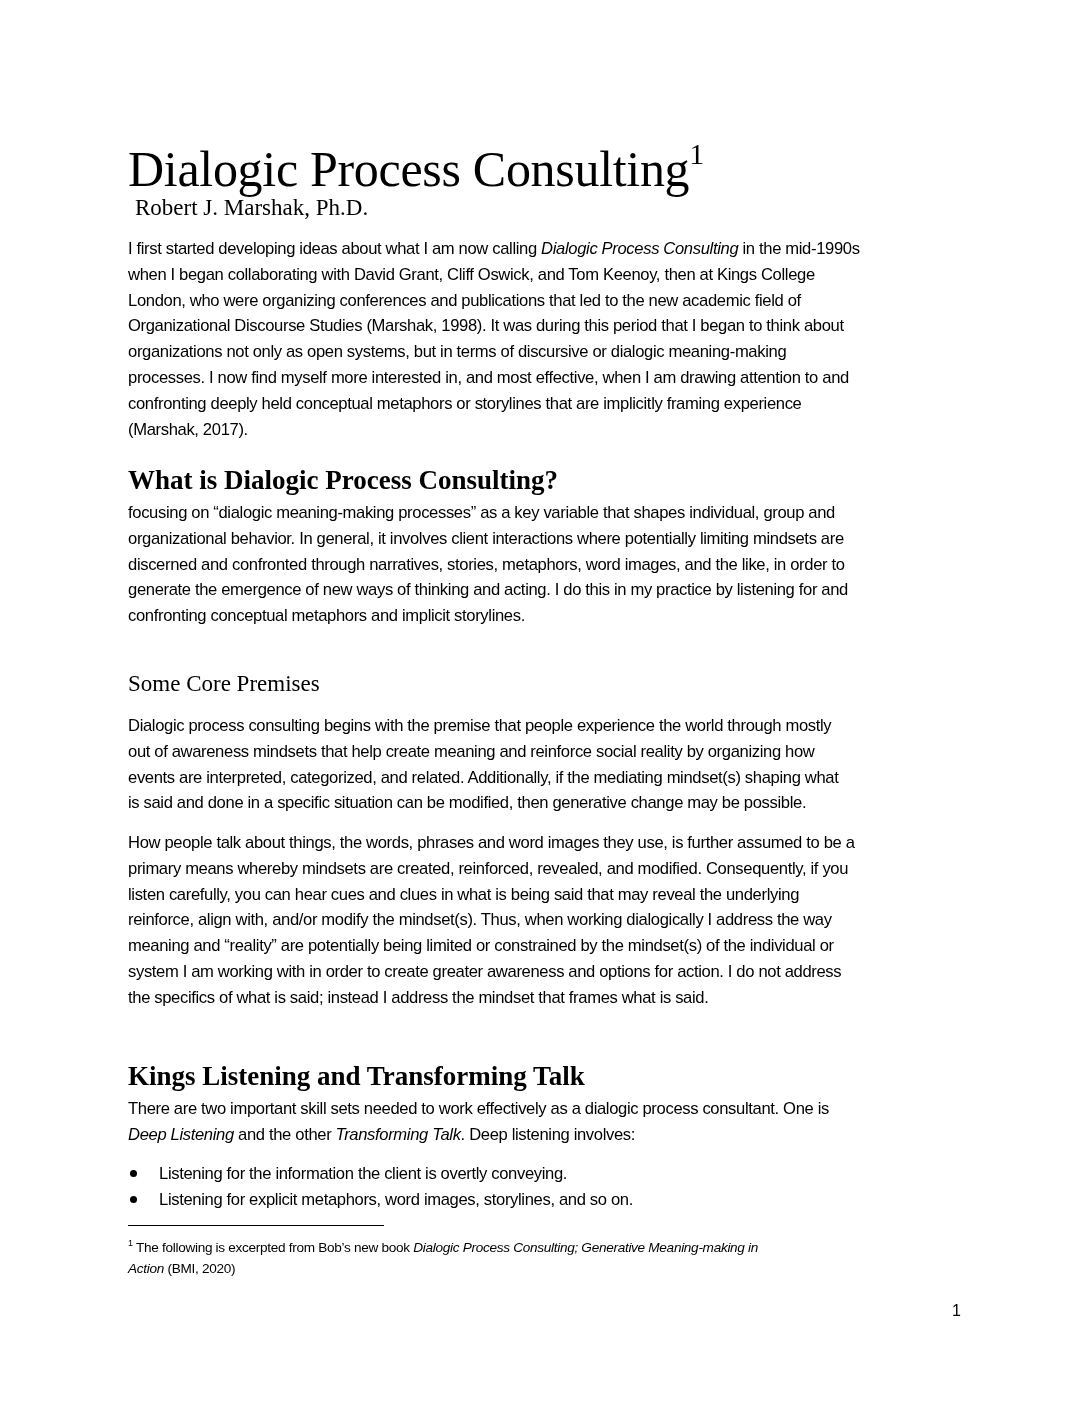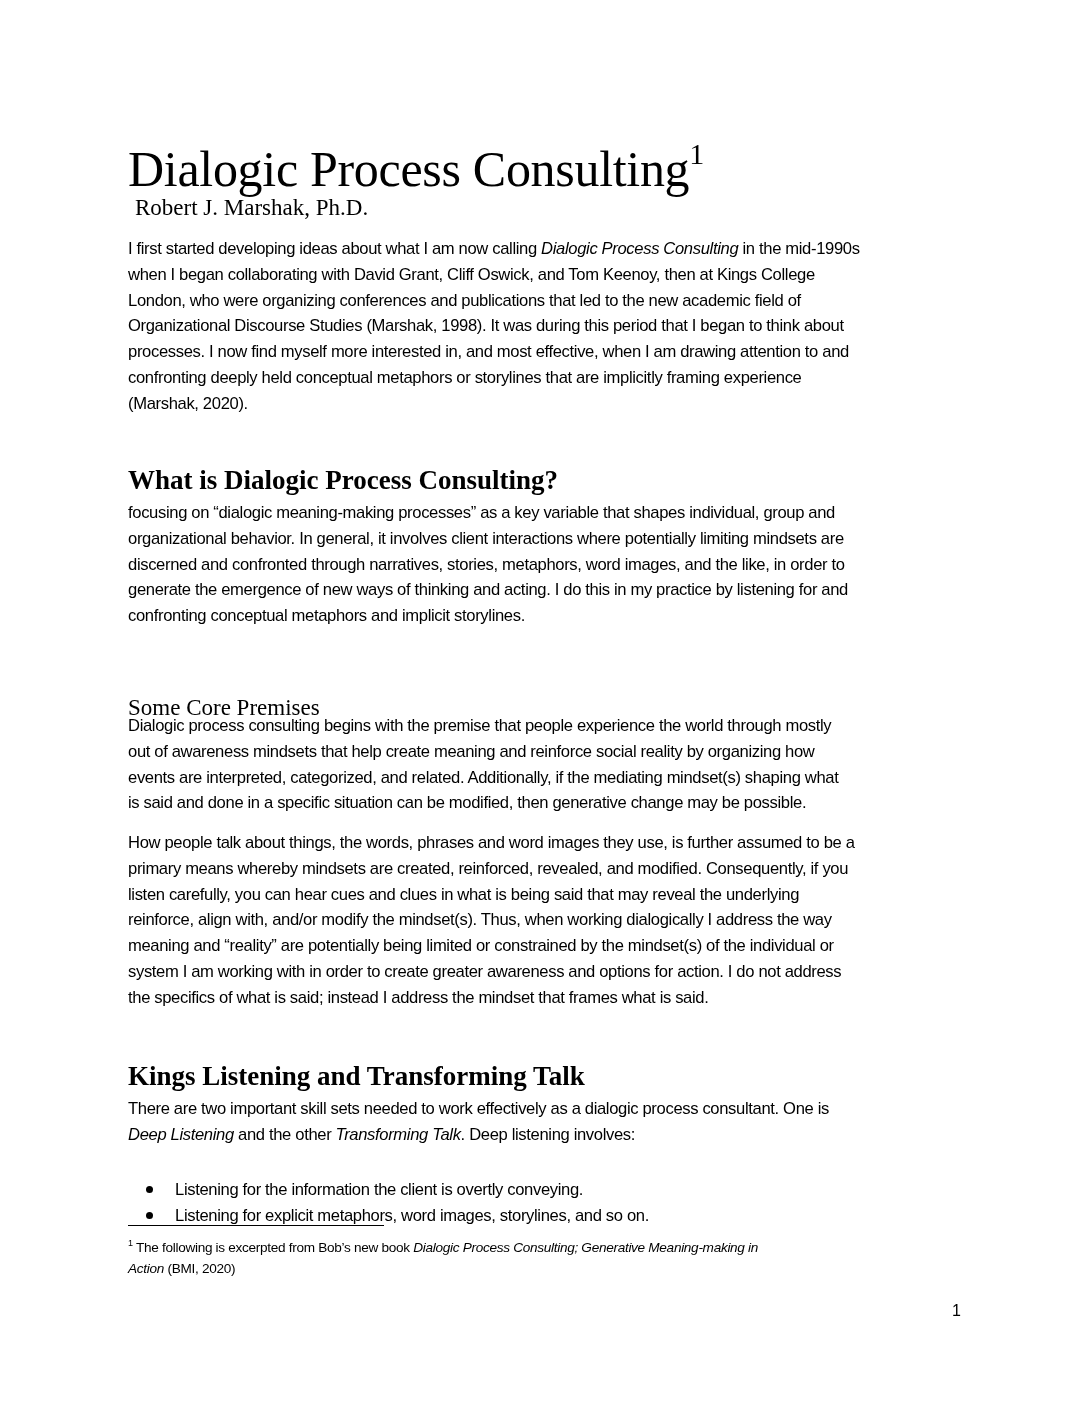--- a/index.html
+++ b/index.html
@@ -25,23 +25,23 @@
   }
   .body .ln { display: block; height: 25.8px; }
   .h1 {
     position: absolute; left: 128px;
     font-family: "Liberation Serif", "DejaVu Serif", serif;
     font-weight: bold; font-size: 27px; line-height: 36px; white-space: nowrap;
   }
   .h2 {
     position: absolute; left: 128px;
     font-family: "Liberation Serif", "DejaVu Serif", serif;
-    font-size: 23px; line-height: 30px; white-space: nowrap; margin-top: 24px;
+    font-size: 23px; line-height: 30px; white-space: nowrap;
   }
-  .bullets { position: absolute; left: 128px; width: 840px; margin: 16px; padding: 0; list-style: none;
+  .bullets { position: absolute; left: 128px; width: 840px; margin: 0; padding: 0; list-style: none;
     font-family: "Liberation Sans", "DejaVu Sans", sans-serif; font-size: 16.6px; line-height: 25.8px; letter-spacing: -0.35px; }
   .bullets li { position: relative; padding-left: 31px; height: 25.8px; white-space: nowrap; }
   .bullets .dot { position: absolute; left: 2px; top: 9px; width: 7px; height: 7px; border-radius: 50%; background: #000; }
   .fn-rule { position: absolute; left: 128px; top: 1225px; width: 256px; height: 0; border-top: 1.3px solid #000; }
   .footnote {
     position: absolute; left: 128px; top: 1237px; width: 840px;
     font-family: "Liberation Sans", "DejaVu Sans", sans-serif;
     font-size: 13.6px; line-height: 21px; letter-spacing: -0.3px; white-space: nowrap;
   }
   .footnote sup { font-size: 9px; vertical-align: 6px; line-height: 0; }
@@ -56,23 +56,24 @@
 
 <div class="page">
   <div class="title"><span>Dialogic Process Consulting</span><sup>1</sup></div>
   <div class="author">Robert J. Marshak, Ph.D.</div>
 
   <div class="body" style="top:236px">
       <span class="ln">I first started developing ideas about what I am now calling <em>Dialogic Process Consulting</em> in the mid-1990s</span>
       <span class="ln">when I began collaborating with David Grant, Cliff Oswick, and Tom Keenoy, then at Kings College</span>
       <span class="ln">London, who were organizing conferences and publications that led to the new academic field of</span>
       <span class="ln">Organizational Discourse Studies (Marshak, 1998). It was during this period that I began to think about</span>
+      <span class="ln">organizations not only as open systems, but in terms of discursive or dialogic meaning-making</span>
       <span class="ln">processes. I now find myself more interested in, and most effective, when I am drawing attention to and</span>
       <span class="ln">confronting deeply held conceptual metaphors or storylines that are implicitly framing experience</span>
-      <span class="ln">(Marshak, 2020).</span>
+      <span class="ln">(Marshak, 2017).</span>
     </div>
 
   <div class="h1" style="top:462px">What is Dialogic Process Consulting?</div>
   <div class="body" style="top:500px">
       <span class="ln">focusing on “dialogic meaning-making processes” as a key variable that shapes individual, group and</span>
       <span class="ln">organizational behavior. In general, it involves client interactions where potentially limiting mindsets are</span>
       <span class="ln">discerned and confronted through narratives, stories, metaphors, word images, and the like, in order to</span>
       <span class="ln">generate the emergence of new ways of thinking and acting. I do this in my practice by listening for and</span>
       <span class="ln">confronting conceptual metaphors and implicit storylines.</span>
     </div>

